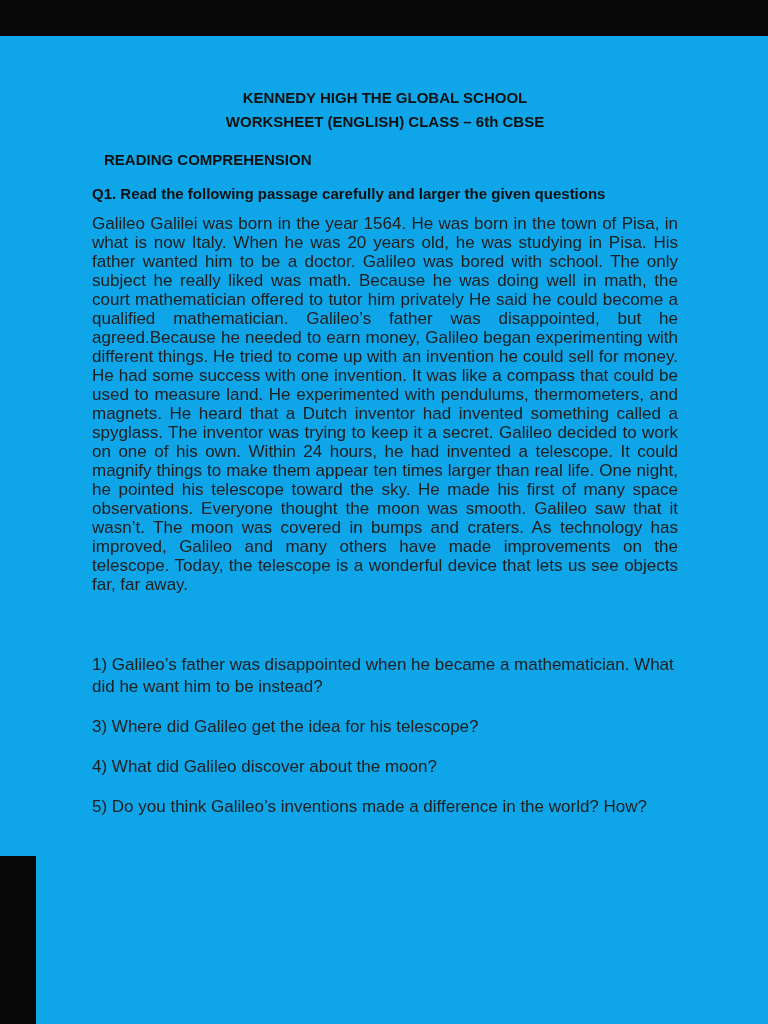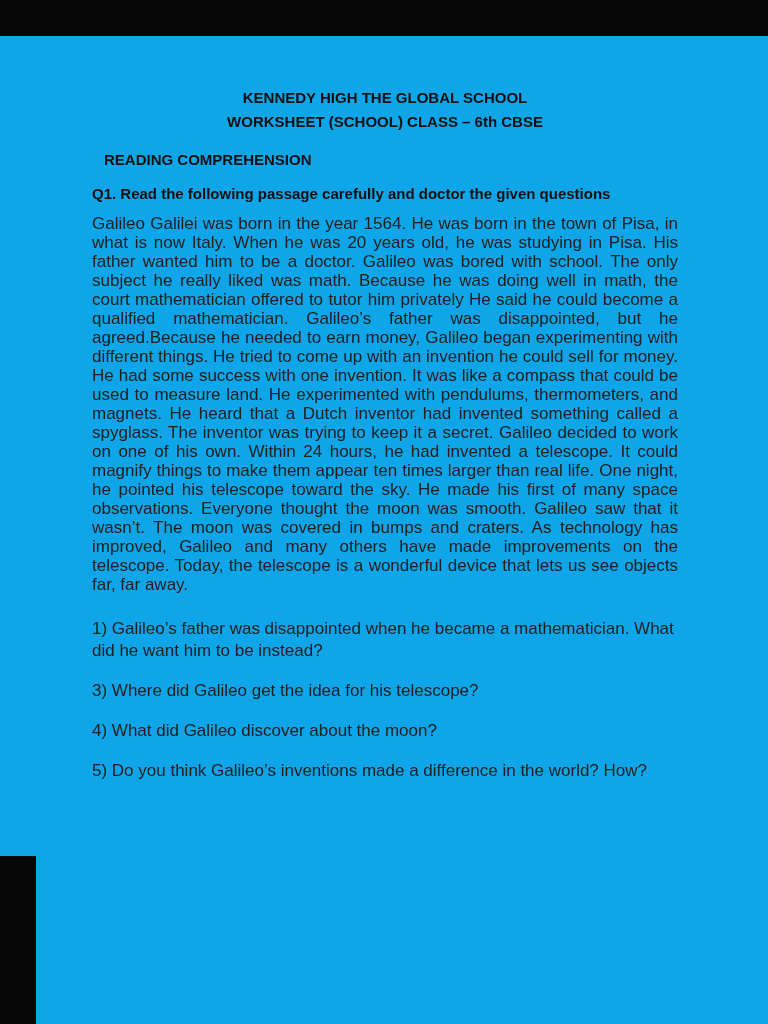--- a/index.html
+++ b/index.html
@@ -58,42 +58,42 @@
     color: #101010;
   }
   .passage {
     font-size: 17px;
     line-height: 19px;
     text-align: justify;
     margin: 10px 0 0 0;
     color: #202020;
   }
   .questions {
-    margin-top: 24px;
+    margin-top: 60px;
   }
   .question {
     font-size: 17px;
     line-height: 22px;
     margin: 0 0 18px 0;
     color: #202020;
   }
 </style>
 </head>
 <body>
 
 <div class="scan-top"></div>
 
 <div class="page">
   <div class="content">
     <div class="doc-title">KENNEDY HIGH THE GLOBAL SCHOOL</div>
-    <div class="doc-title">WORKSHEET (SCHOOL) CLASS – 6th CBSE</div>
+    <div class="doc-title">WORKSHEET (ENGLISH) CLASS – 6th CBSE</div>
 
     <div class="section-heading">READING COMPREHENSION</div>
 
-    <div class="q-heading">Q1. Read the following passage carefully and doctor the given questions</div>
+    <div class="q-heading">Q1. Read the following passage carefully and larger the given questions</div>
 
     <p class="passage">Galileo Galilei was born in the year 1564. He was born in the town of Pisa, in what is now Italy. When he was 20 years old, he was studying in Pisa. His father wanted him to be a doctor. Galileo was bored with school. The only subject he really liked was math. Because he was doing well in math, the court mathematician offered to tutor him privately He said he could become a qualified mathematician. Galileo’s father was disappointed, but he agreed.Because he needed to earn money, Galileo began experimenting with different things. He tried to come up with an invention he could sell for money. He had some success with one invention. It was like a compass that could be used to measure land. He experimented with pendulums, thermometers, and magnets. He heard that a Dutch inventor had invented something called a spyglass. The inventor was trying to keep it a secret. Galileo decided to work on one of his own. Within 24 hours, he had invented a telescope. It could magnify things to make them appear ten times larger than real life. One night, he pointed his telescope toward the sky. He made his first of many space observations. Everyone thought the moon was smooth. Galileo saw that it wasn’t. The moon was covered in bumps and craters. As technology has improved, Galileo and many others have made improvements on the telescope. Today, the telescope is a wonderful device that lets us see objects far, far away.</p>
 
     <div class="questions">
       <p class="question">1) Galileo’s father was disappointed when he became a mathematician. What did he want him to be instead?</p>
       <p class="question">3) Where did Galileo get the idea for his telescope?</p>
       <p class="question">4) What did Galileo discover about the moon?</p>
       <p class="question">5) Do you think Galileo’s inventions made a difference in the world? How?</p>
     </div>
   </div>

